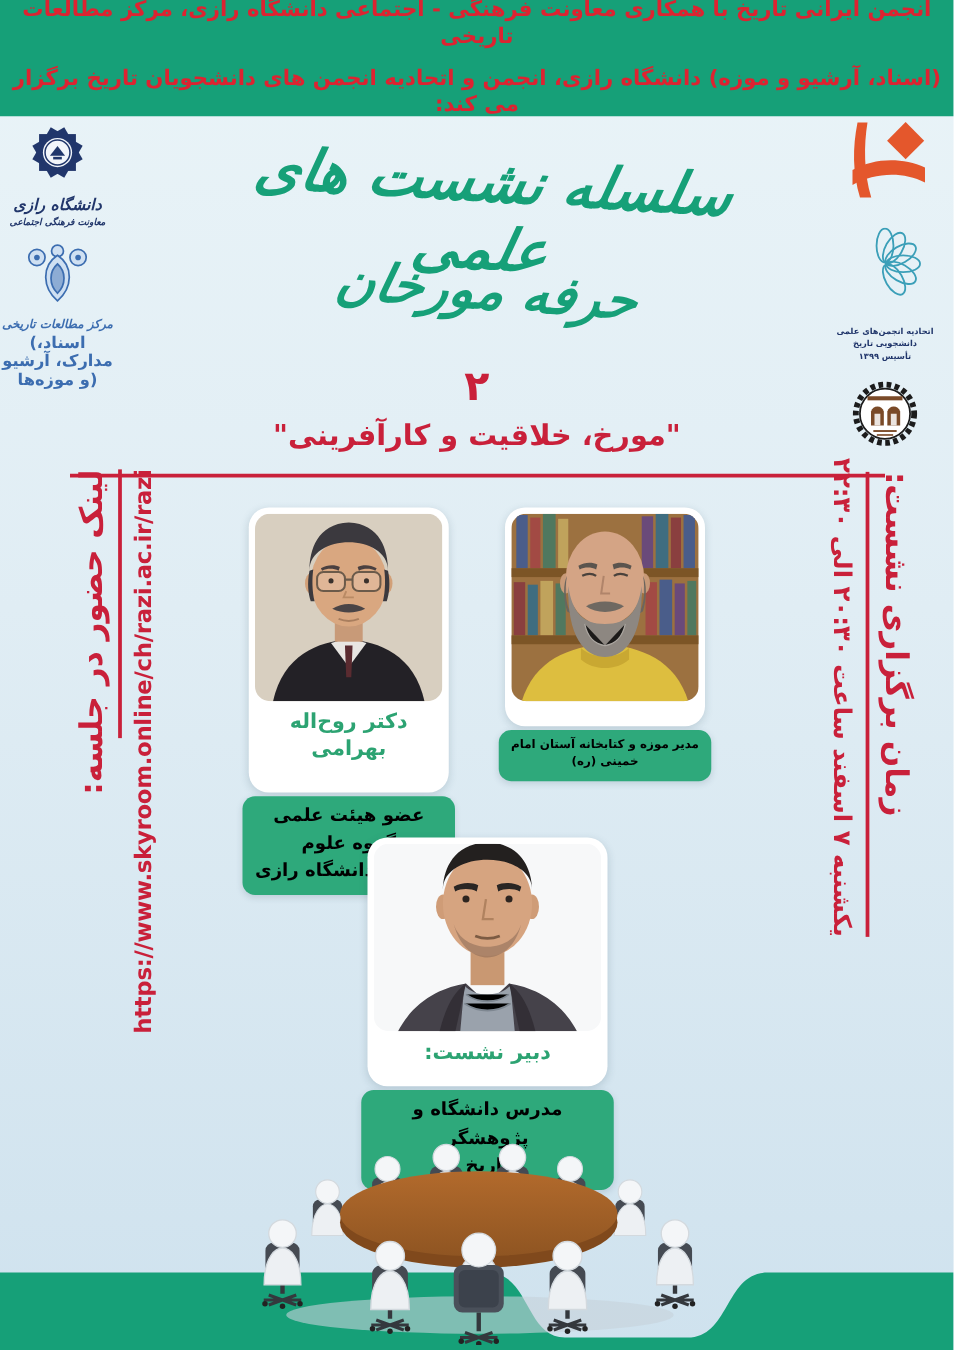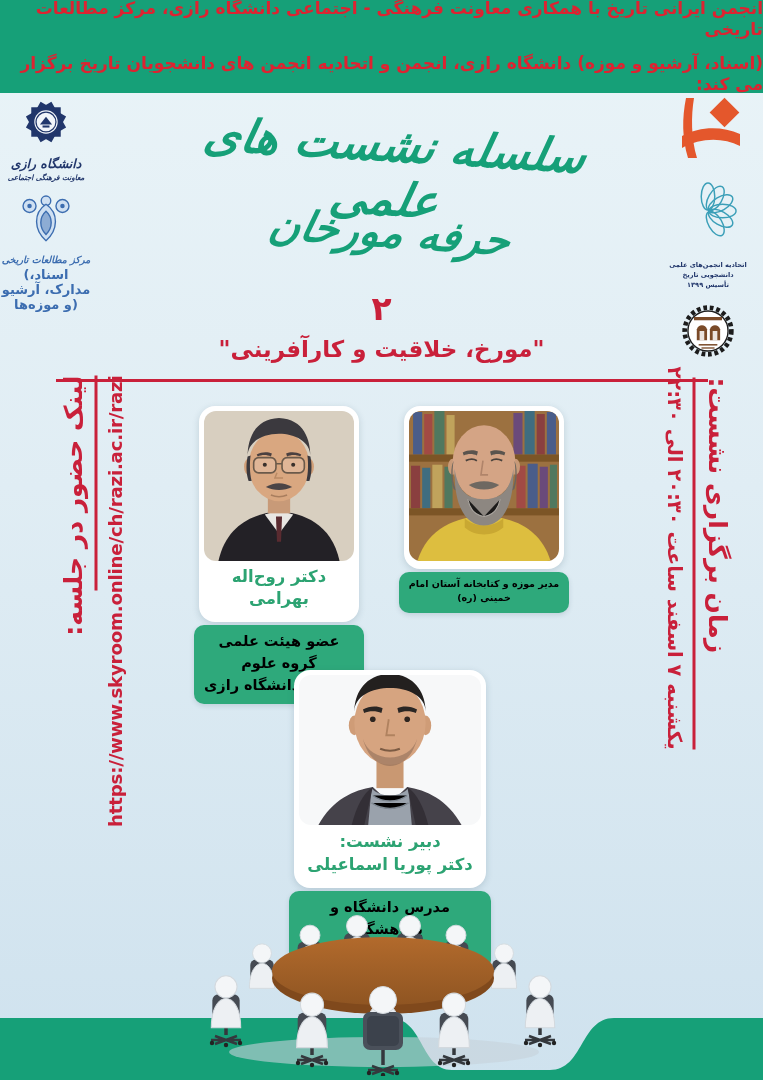--- a/index.html
+++ b/index.html
@@ -6,21 +6,21 @@
   .poster{
     position:relative;width:763px;height:1080px;overflow:hidden;margin:0 auto;
     font-family:"DejaVu Sans",sans-serif;
     background:linear-gradient(180deg,var(--bg_top) 0%,#e0edf4 45%,var(--bg_bottom) 100%);
   }
   .abs{position:absolute;}
   
   .banner{
     left:0;top:0;width:763px;height:93px;background:var(--green);
     display:flex;flex-direction:column;justify-content:center;gap:12px;
-    color:var(--banner_red);font-weight:bold;font-size:17px;line-height:1.25;
+    text-align:center;color:var(--banner_red);font-weight:bold;font-size:17px;line-height:1.25;
   }
   
   .logo-col{display:flex;flex-direction:column;align-items:center;}
   .logo-col-left{left:0;top:96px;width:92px;}
   .logo-col-right{left:658px;top:96px;width:100px;}
   .logo-cap{text-align:center;font-weight:bold;}
   .cap-razi{color:var(--navy);font-size:12.5px;font-style:italic;margin-top:4px;}
   .cap-razi-sub{color:var(--navy);font-size:7.3px;margin-top:2px;font-style:italic;text-align:center;}
   .cap-center{color:var(--blue);font-size:9.5px;font-style:italic;margin-top:4px;}
   .cap-center-sub{color:var(--blue);font-size:13px;margin-top:2px;}
@@ -38,21 +38,21 @@
   .side-block{color:var(--red);font-weight:bold;direction:rtl;}
   .side-right{left:511px;top:529px;width:372px;transform:rotate(90deg);text-align:left;}
   .side-left{left:-142px;top:576px;width:468px;transform:rotate(-90deg);text-align:right;}
   .side-label{font-size:25px;white-space:nowrap;}
   .side-rule{height:3px;background:var(--red);margin:7px 0;}
   .side-rule-partial{width:215px;margin:7px 0 7px auto;}
   .side-value{font-size:19.5px;white-space:nowrap;}
   .side-url{font-size:18.2px;direction:ltr;unicode-bidi:bidi-override;white-space:nowrap;letter-spacing:-0.2px;}
   
   .speaker-card{width:160px;}
-  .card-white{background:#ffffff;border-radius:16px;padding:5px 5px 8px;box-shadow:0 2px 7px rgba(40,70,90,.18);}
+  .card-white{background:#ffffff;border-radius:16px;padding:5px 5px 20px;box-shadow:0 2px 7px rgba(40,70,90,.18);}
   .photo{border-radius:12px;overflow:hidden;height:150px;}
   .photo svg{display:block;width:100%;height:100%;}
   .sp-label,.sp-name{text-align:center;color:var(--name_green);font-weight:bold;font-size:16.5px;direction:rtl;line-height:1.35;}
   .sp-name{padding:5px 0 3px;}
   .sp-label{padding-top:6px;margin-bottom:-4px;}
   .badge{margin:3px -5px 0;background:var(--badge_green);border-radius:10px;padding:5px 6px 7px;
          color:#000000;text-align:center;font-weight:bold;direction:rtl;box-shadow:0 2px 5px rgba(40,70,90,.15);}
   .badge-line{font-size:14.5px;line-height:1.55;}
   .badge-sub{font-size:9.5px;line-height:1.5;}
   
@@ -274,21 +274,20 @@
           <path d="M52,42 C57,39 64,39 68,41 L67,45 C63,43 57,43 53,45 Z" fill="#2a2624"></path>
           <path d="M96,42 C91,39 84,39 80,41 L81,45 C85,43 91,43 95,45 Z" fill="#2a2624"></path>
           <circle cx="60" cy="50" r="2.3" fill="#2e2520"></circle>
           <circle cx="88" cy="50" r="2.3" fill="#2e2520"></circle>
           <path d="M73,50 L71,63 L78,63" fill="none" stroke="#b0825f" stroke-width="1.5"></path>
           <path d="M52,66 C58,86 90,86 96,66 C92,82 82,88 74,88 C66,88 56,82 52,66 Z" fill="#8a6a55" opacity="0.55"></path>
           <path d="M66,74 C71,76 77,76 82,74" fill="none" stroke="#7c5b43" stroke-width="1.8"></path>
         </svg>
       </div>
       <div class="sp-label">دبیر نشست:</div>
-      <div class="sp-name">دکتر پوریا اسماعیلی</div>
     </div>
     <div class="badge">
       <div class="badge-line">مدرس دانشگاه و پژوهشگر</div>
       <div class="badge-line">تاریخ</div>
     </div>
   </div>
 
   <div class="abs meeting-illustration">
     <svg width="385" height="168" viewBox="0 0 385 168">
       <defs>

